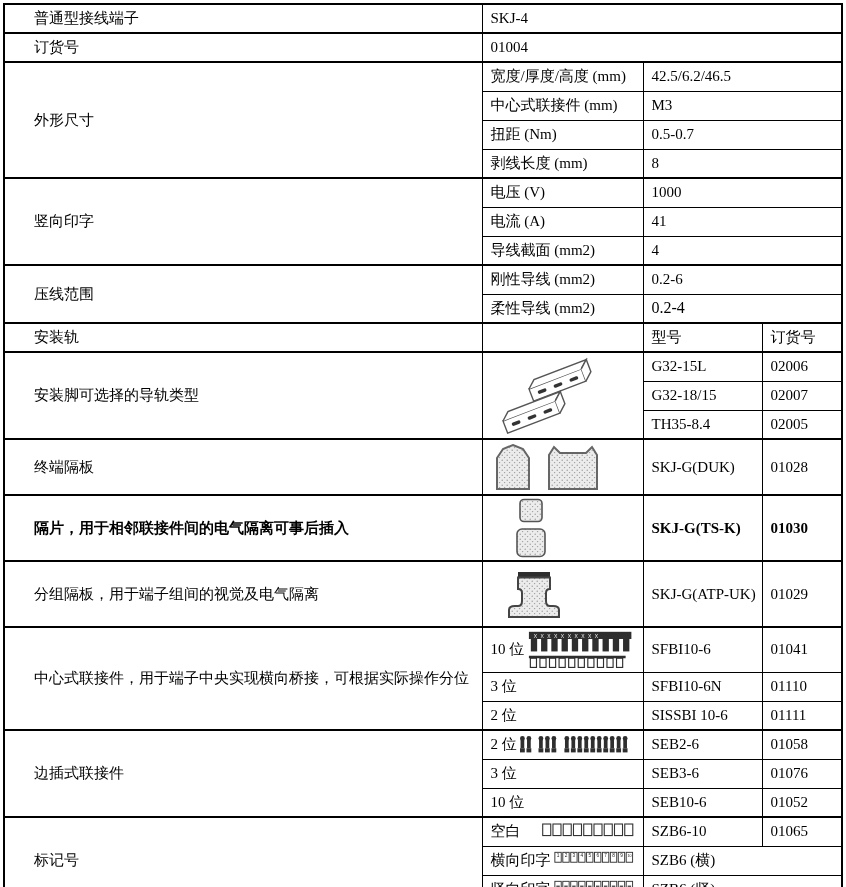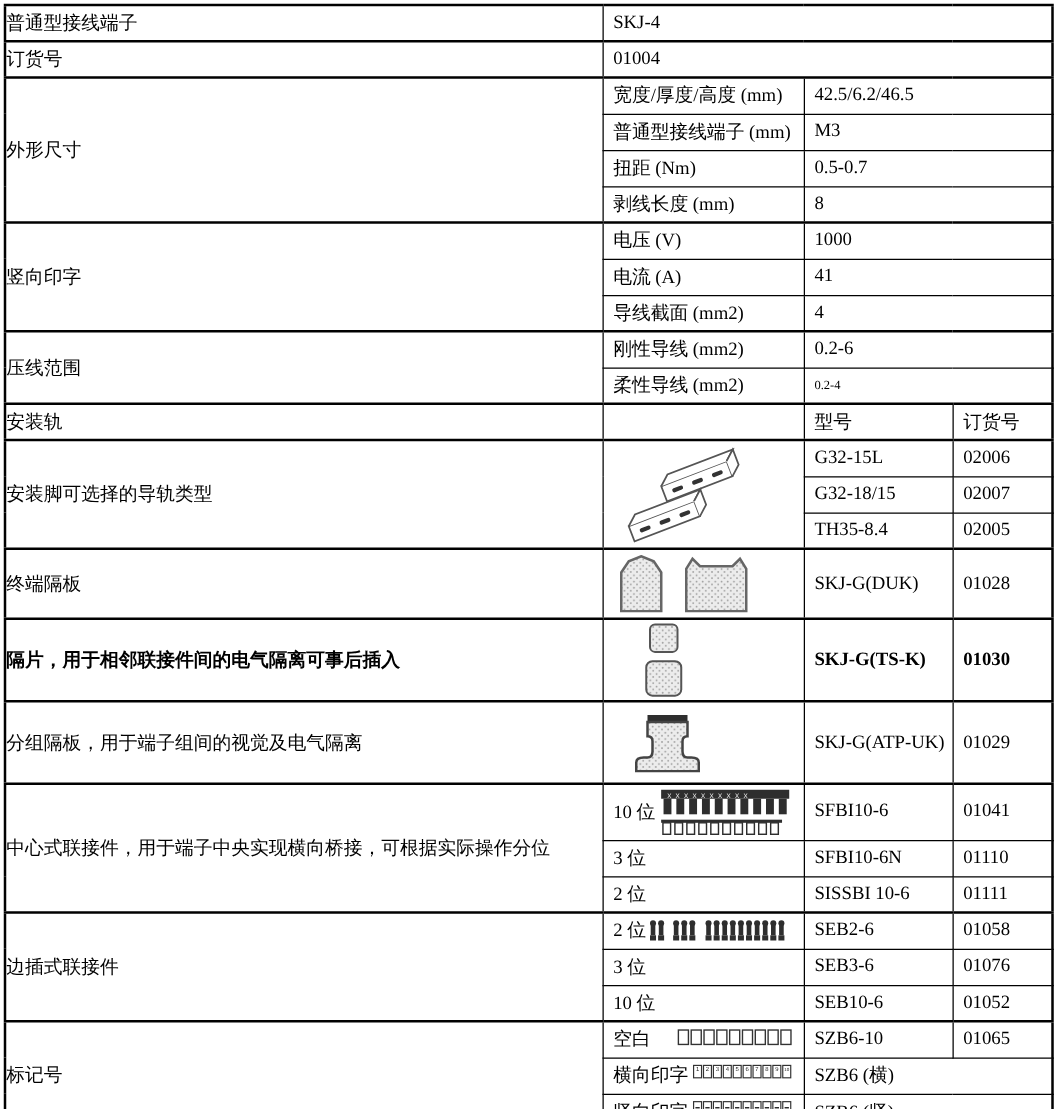--- a/index.html
+++ b/index.html
@@ -1,27 +1,27 @@
 <!DOCTYPE html>
 <html><head>
 <meta charset="utf-8">
 <style>
   html,body{margin:0;padding:0;background:#ffffff;}
   body{font-family:"Liberation Serif","DejaVu Serif",serif;color:#000;}
   .page{padding:3px;}
   table.spec{border-collapse:collapse;width:840px;table-layout:fixed;border:2px solid #000;}
   td{border:1px solid #000;padding:0 8px;font-size:15px;vertical-align:middle;overflow:hidden;white-space:nowrap;}
-  td.c1{padding-left:0;}
+  td.c1{padding-left:29px;}
   tr{height:29px;}
   tr.h51{height:56px;}
   tr.h65{height:65px;font-weight:bold;}
   tr.h52{height:66px;}
   tr.h45{height:45px;}
   tr.sec td{border-top-width:2px;}
-  td.small{font-size:10px;}
+  td.small{font-size:16px;}
   .cellflex{display:flex;align-items:center;gap:20px;}
   .cellflex.tight{gap:3px;}
   svg{display:block;}
   svg text{font-family:"Liberation Sans","DejaVu Sans",sans-serif;}
   .iconwrap{display:flex;align-items:center;}
   .stack{display:flex;flex-direction:column;align-items:flex-start;justify-content:center;gap:6px;padding:2px 0;}
 </style>
 </head>
 <body>
 
@@ -59,21 +59,21 @@
       <td class="c1">订货号</td>
       <td colspan="3">01004</td>
     </tr>
 
     <tr class="sec">
       <td class="c1" rowspan="4">外形尺寸</td>
       <td>宽度/厚度/高度 (mm)</td>
       <td colspan="2">42.5/6.2/46.5</td>
     </tr>
     <tr>
-      <td>普通型接线端子 (mm)</td>
+      <td>中心式联接件 (mm)</td>
       <td colspan="2">M3</td>
     </tr>
     <tr>
       <td>扭距 (Nm)</td>
       <td colspan="2">0.5-0.7</td>
     </tr>
     <tr>
       <td>剥线长度 (mm)</td>
       <td colspan="2">8</td>
     </tr>

